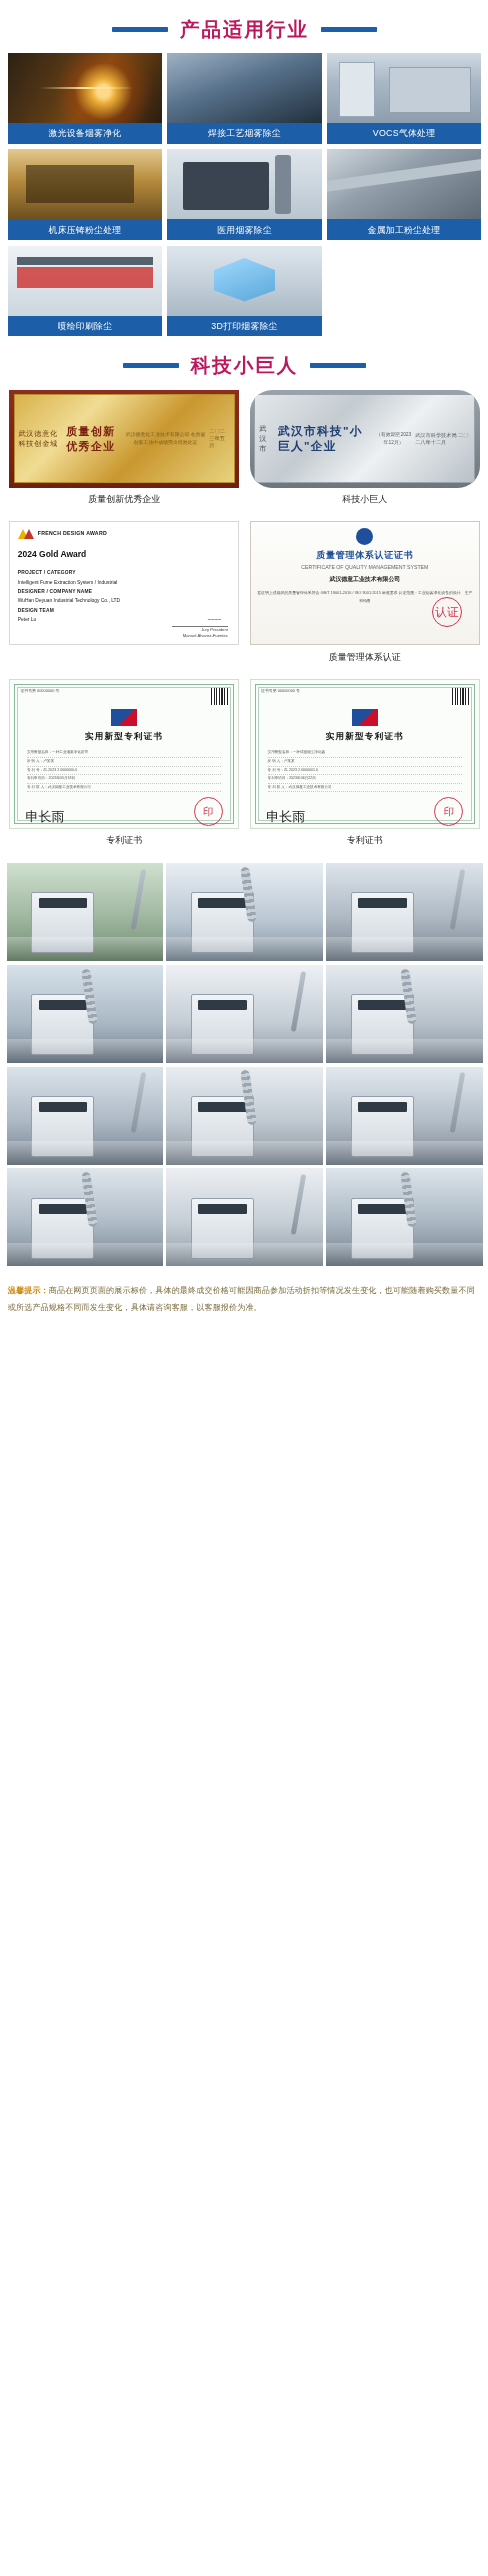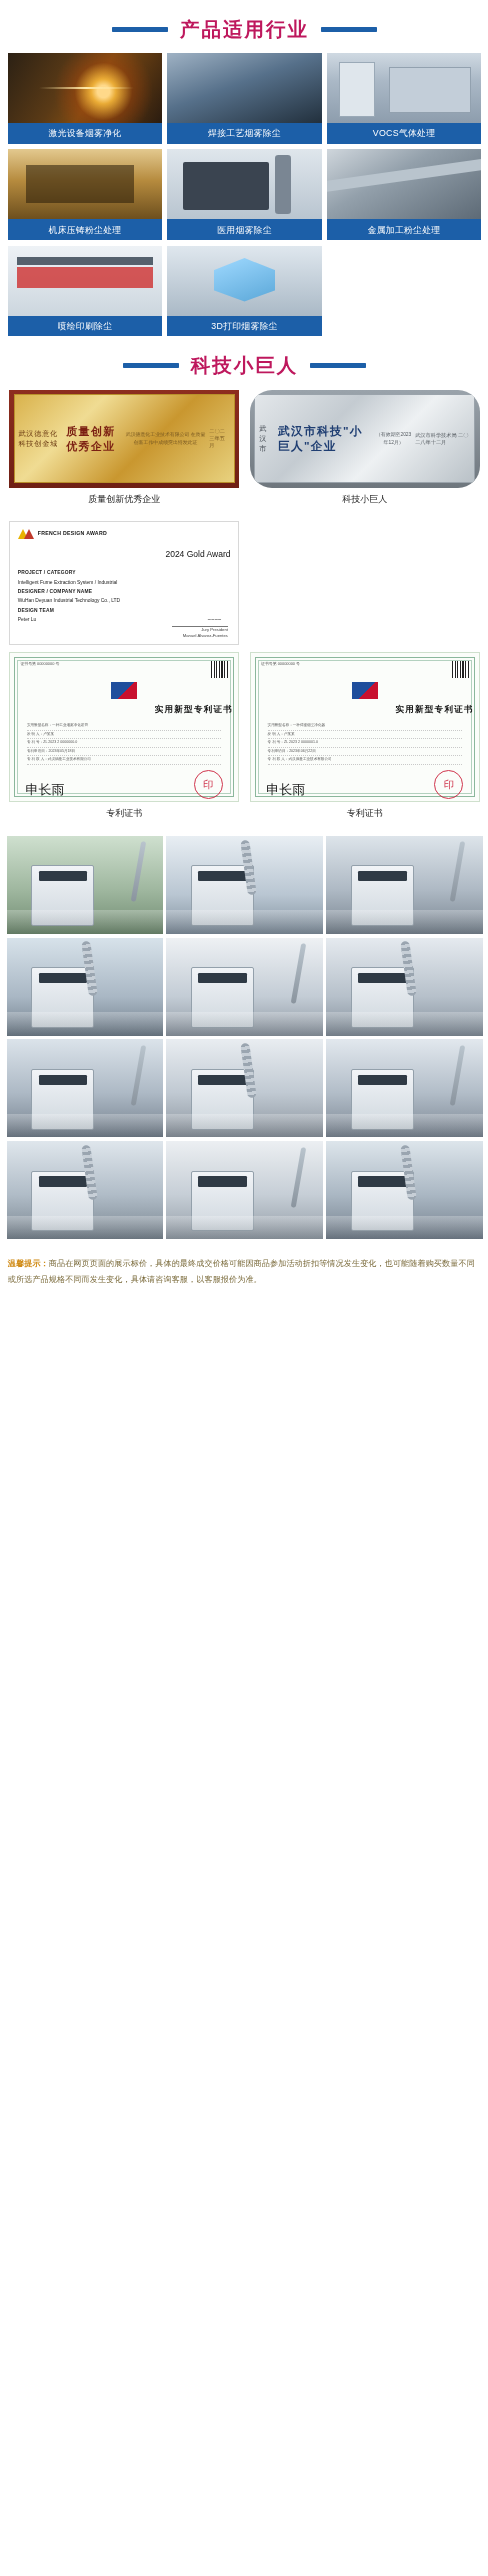--- a/index.html
+++ b/index.html
@@ -166,21 +166,21 @@
   }
   .paper .head { display:flex; align-items:center; justify-content:space-between; }
   .fda-logo { display:flex; align-items:center; gap:3.9px; }
   .fda-tri {
     width:0;height:0;border-left:5.9px solid transparent;border-right:5.9px solid transparent;border-bottom:10.4px solid #e8b200;
   }
   .fda-tri2 {
     width:0;height:0;border-left:5.9px solid transparent;border-right:5.9px solid transparent;border-bottom:10.4px solid #c0392b;margin-left:-7.8px;
   }
   .fda-txt { font-size:5.2px; font-weight:bold; color:#111; line-height:1.15; letter-spacing:0.3px;}
-  .paper .award { text-align:right; font-size:8.5px; font-weight:normal; color:#111; margin:10.4px 0 9px 0;}
+  .paper .award { text-align:left; font-size:8.5px; font-weight:bold; color:#111; margin:10.4px 0 9px 0;}
   .paper .fields { font-size:4.9px; color:#222; line-height:1.9; }
   .paper .fields b { letter-spacing:0.2px; }
   .paper .sig { position:absolute; right:17px; bottom:22px; font-size:5.9px; color:#333; font-style:italic;}
   .paper .sigline { position:absolute; right:10.4px; bottom:17px; width:56px; border-bottom:0.7px solid #777;}
   .paper .sigcap { position:absolute; right:10.4px; bottom:5.2px; font-size:4.2px; color:#444; text-align:right; line-height:1.5;}
 
   
   .iso {
     height: 124px;
     background: linear-gradient(180deg,#fdfdfb 0%, #f5f3ee 100%);
@@ -211,21 +211,21 @@
     position: absolute; inset: 3.9px; border: 1.3px solid #2f7d4f; opacity: .55;
   }
   .patent .frame2 { position:absolute; inset:7.2px; border:0.7px solid #2f7d4f; opacity:.35;}
   .patent .ptop { position:relative; display:flex; justify-content:space-between; padding:2.6px 5.2px 0 5.2px; }
   .patent .pno { font-size:3.9px; color:#555;}
   .patent .qr { width:17px;height:17px;background:
       repeating-linear-gradient(90deg,#222 0 1.3px,#fff 1.3px 2.6px),
       repeating-linear-gradient(0deg,#222 0 1.3px,transparent 1.3px 2.6px);}
   .patent .logo-flag { position:relative; width:26px;height:17px;margin:3.9px auto 0 auto;
       background: linear-gradient(135deg,#1f4e9c 55%, #c8102e 55%);}
-  .patent .ptitle { position:relative; text-align:right; font-size:8.5px; font-weight:bold; color:#111; margin-top:5.2px; letter-spacing:1.3px;}
+  .patent .ptitle { position:relative; text-align:center; font-size:8.5px; font-weight:bold; color:#111; margin-top:5.2px; letter-spacing:1.3px;}
   .patent .plines { position:relative; font-size:3.6px; color:#555; line-height:2.1; padding:6.5px 11.7px 0 11.7px;}
   .patent .pline { border-bottom:0.7px dotted #c9c9c9; }
   .patent .pfoot { position:relative; display:flex; align-items:flex-end; justify-content:space-between; padding:5.2px 10.4px 0 10.4px;}
   .patent .pname { font-size:13px; color:#222; font-family:"Liberation Serif", serif;}
   .patent .pseal { width:29px;height:29px;border-radius:50%;border:1.3px solid #c8102e;color:#c8102e;
       display:flex;align-items:center;justify-content:center;font-size:10.4px;opacity:.85;}
   .patent .pdate { position:relative; text-align:center; font-size:3.6px; color:#666; margin-top:3.9px;}
 
   
   .scene-grid {
@@ -408,20 +408,32 @@
           </div>
           <div class="sig">~~~~</div>
           <div class="sigline"></div>
           <div class="sigcap">
             <div>Jury President</div>
             <div>Manuel Alvarez-Fuentes</div>
           </div>
         </div>
       </div>
 
+      <div>
+        <div class="cert iso">
+          <div class="logo"></div>
+          <div class="t1">质量管理体系认证证书</div>
+          <div class="t2">CERTIFICATE OF QUALITY MANAGEMENT SYSTEM</div>
+          <div class="t3">武汉德意工业技术有限公司</div>
+          <div class="body">兹证明上述组织的质量管理体系符合 GB/T 19001-2016 / ISO 9001:2015 标准要求
+认证范围：工业烟雾净化设备的设计、生产和销售</div>
+          <div class="seal">认证</div>
+        </div>
+        <div class="honor-cap">质量管理体系认证</div>
+      </div>
     </div>
 
     <div class="honor-row">
       <div>
         <div class="cert patent">
           <div class="frame"></div>
             <div class="frame2"></div>
           <div class="ptop">
             <span class="pno">证书号第 00000000 号</span>
             <span class="qr"></span>

